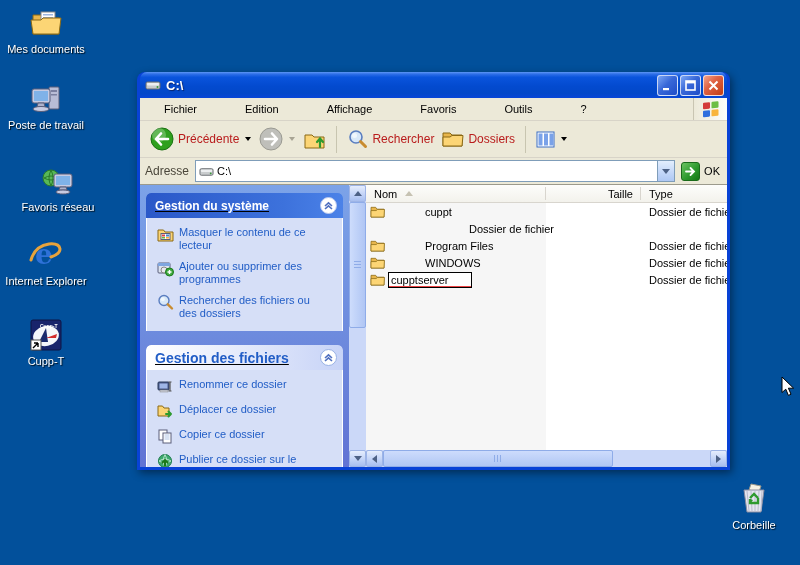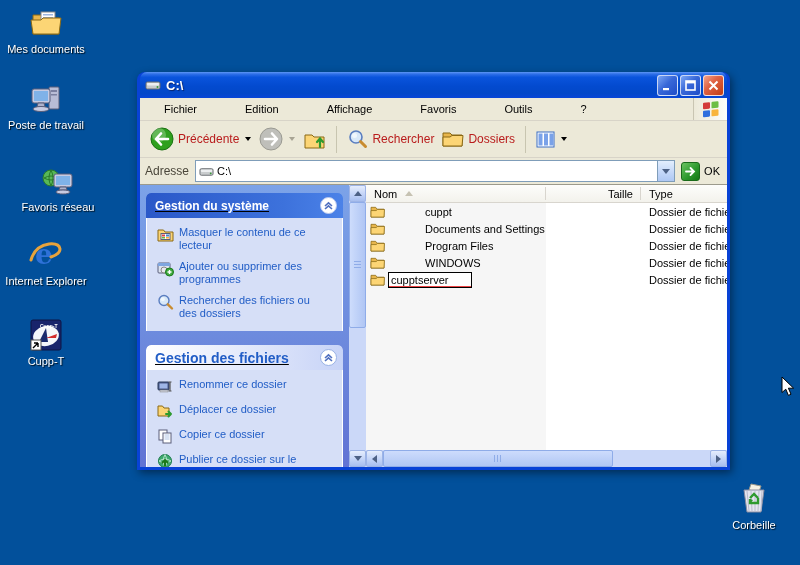--- a/index.html
+++ b/index.html
@@ -451,27 +451,20 @@
                 <svg class="ficon" viewBox="0 0 16 14">
                   <path d="M1 3 L1 13 L15 13 L15 4.5 L7.5 4.5 L6 2.5 L1 2.5 Z" fill="#E8B64C" stroke="#8A6914" stroke-width=".8"></path>
                   <path d="M1 6 L6.5 6 L8 4.8 L15.5 4.8 L15 13 L1 13 Z" fill="#FCD575" stroke="#8A6914" stroke-width=".8"></path>
                 </svg>
                 <span class="fname">cuppt</span>
               </span>
               <span class="cell-taille"></span>
               <span class="cell-type">Dossier de fichier</span>
             </div>
             <div class="frow">
-              <span class="cell-nom">
-                <svg class="ficon" viewBox="0 0 16 14">
-                  <path d="M1 3 L1 13 L15 13 L15 4.5 L7.5 4.5 L6 2.5 L1 2.5 Z" fill="#E8B64C" stroke="#8A6914" stroke-width=".8"></path>
-                  <path d="M1 6 L6.5 6 L8 4.8 L15.5 4.8 L15 13 L1 13 Z" fill="#FCD575" stroke="#8A6914" stroke-width=".8"></path>
-                </svg>
-                <span class="fname">Documents and Settings</span>
-              </span>
               <span class="cell-taille"></span>
               <span class="cell-type">Dossier de fichier</span>
             </div>
             <div class="frow">
               <span class="cell-nom">
                 <svg class="ficon" viewBox="0 0 16 14">
                   <path d="M1 3 L1 13 L15 13 L15 4.5 L7.5 4.5 L6 2.5 L1 2.5 Z" fill="#E8B64C" stroke="#8A6914" stroke-width=".8"></path>
                   <path d="M1 6 L6.5 6 L8 4.8 L15.5 4.8 L15 13 L1 13 Z" fill="#FCD575" stroke="#8A6914" stroke-width=".8"></path>
                 </svg>
                 <span class="fname">Program Files</span>

